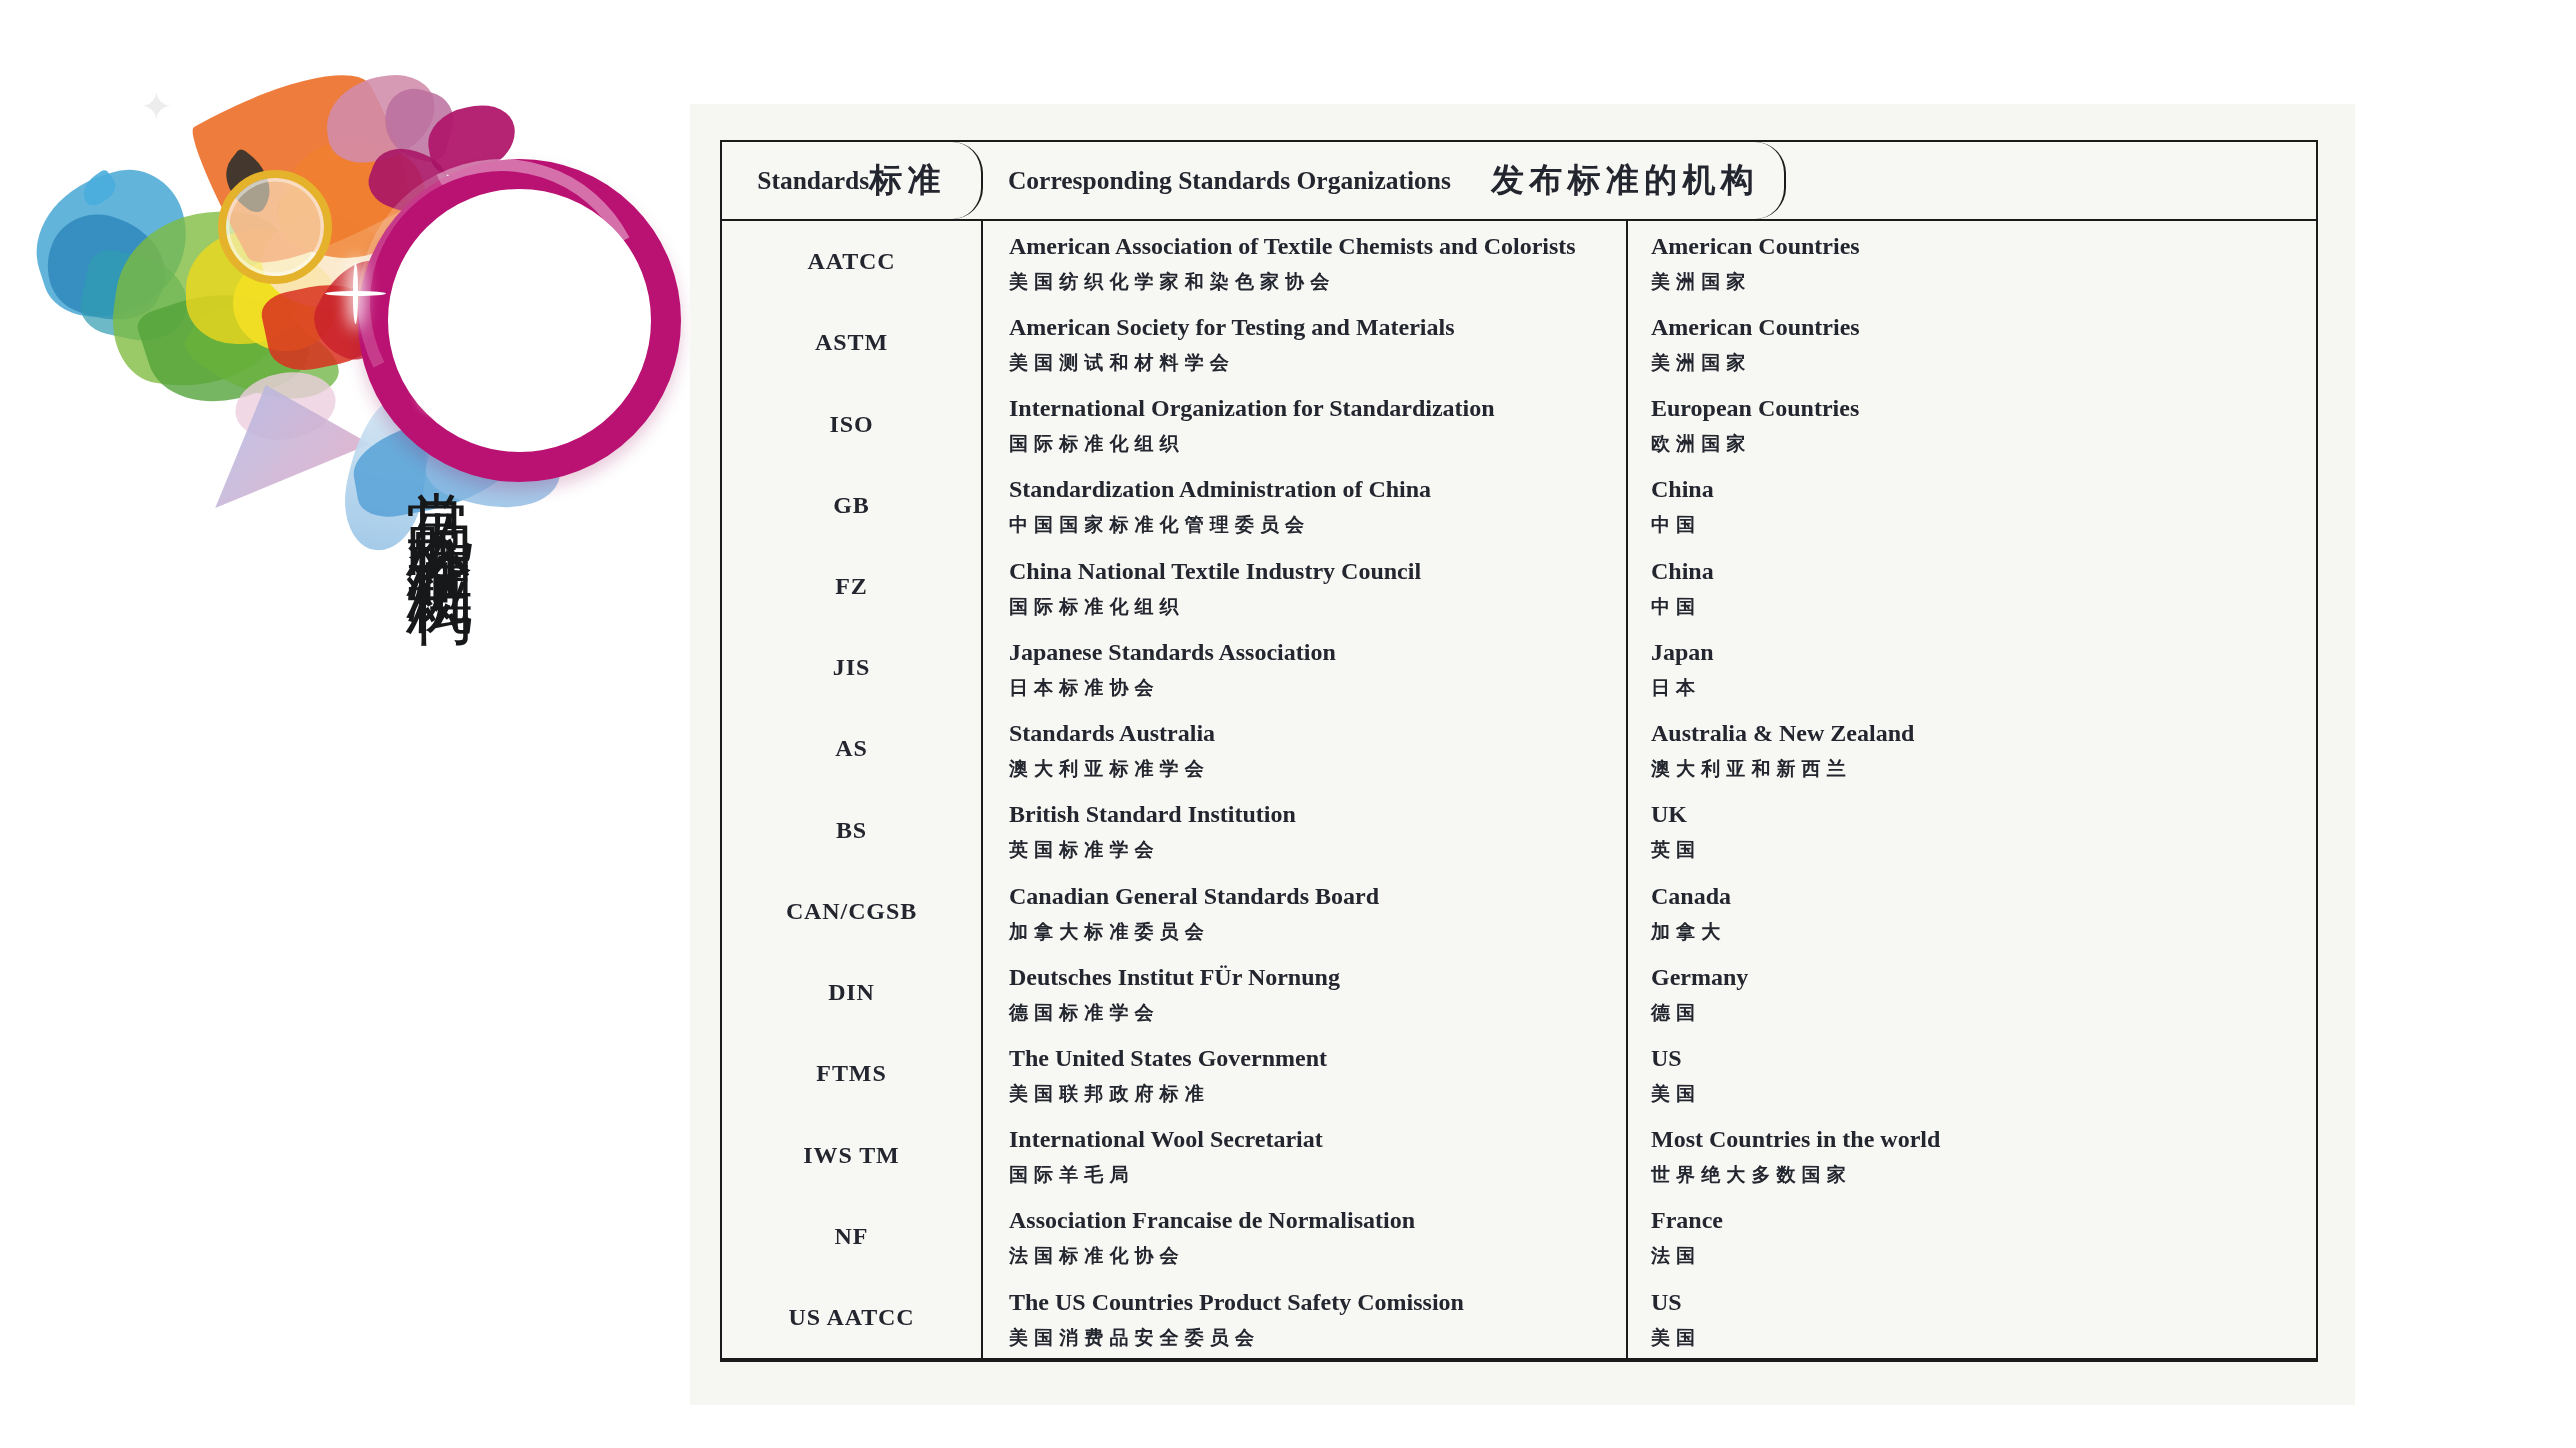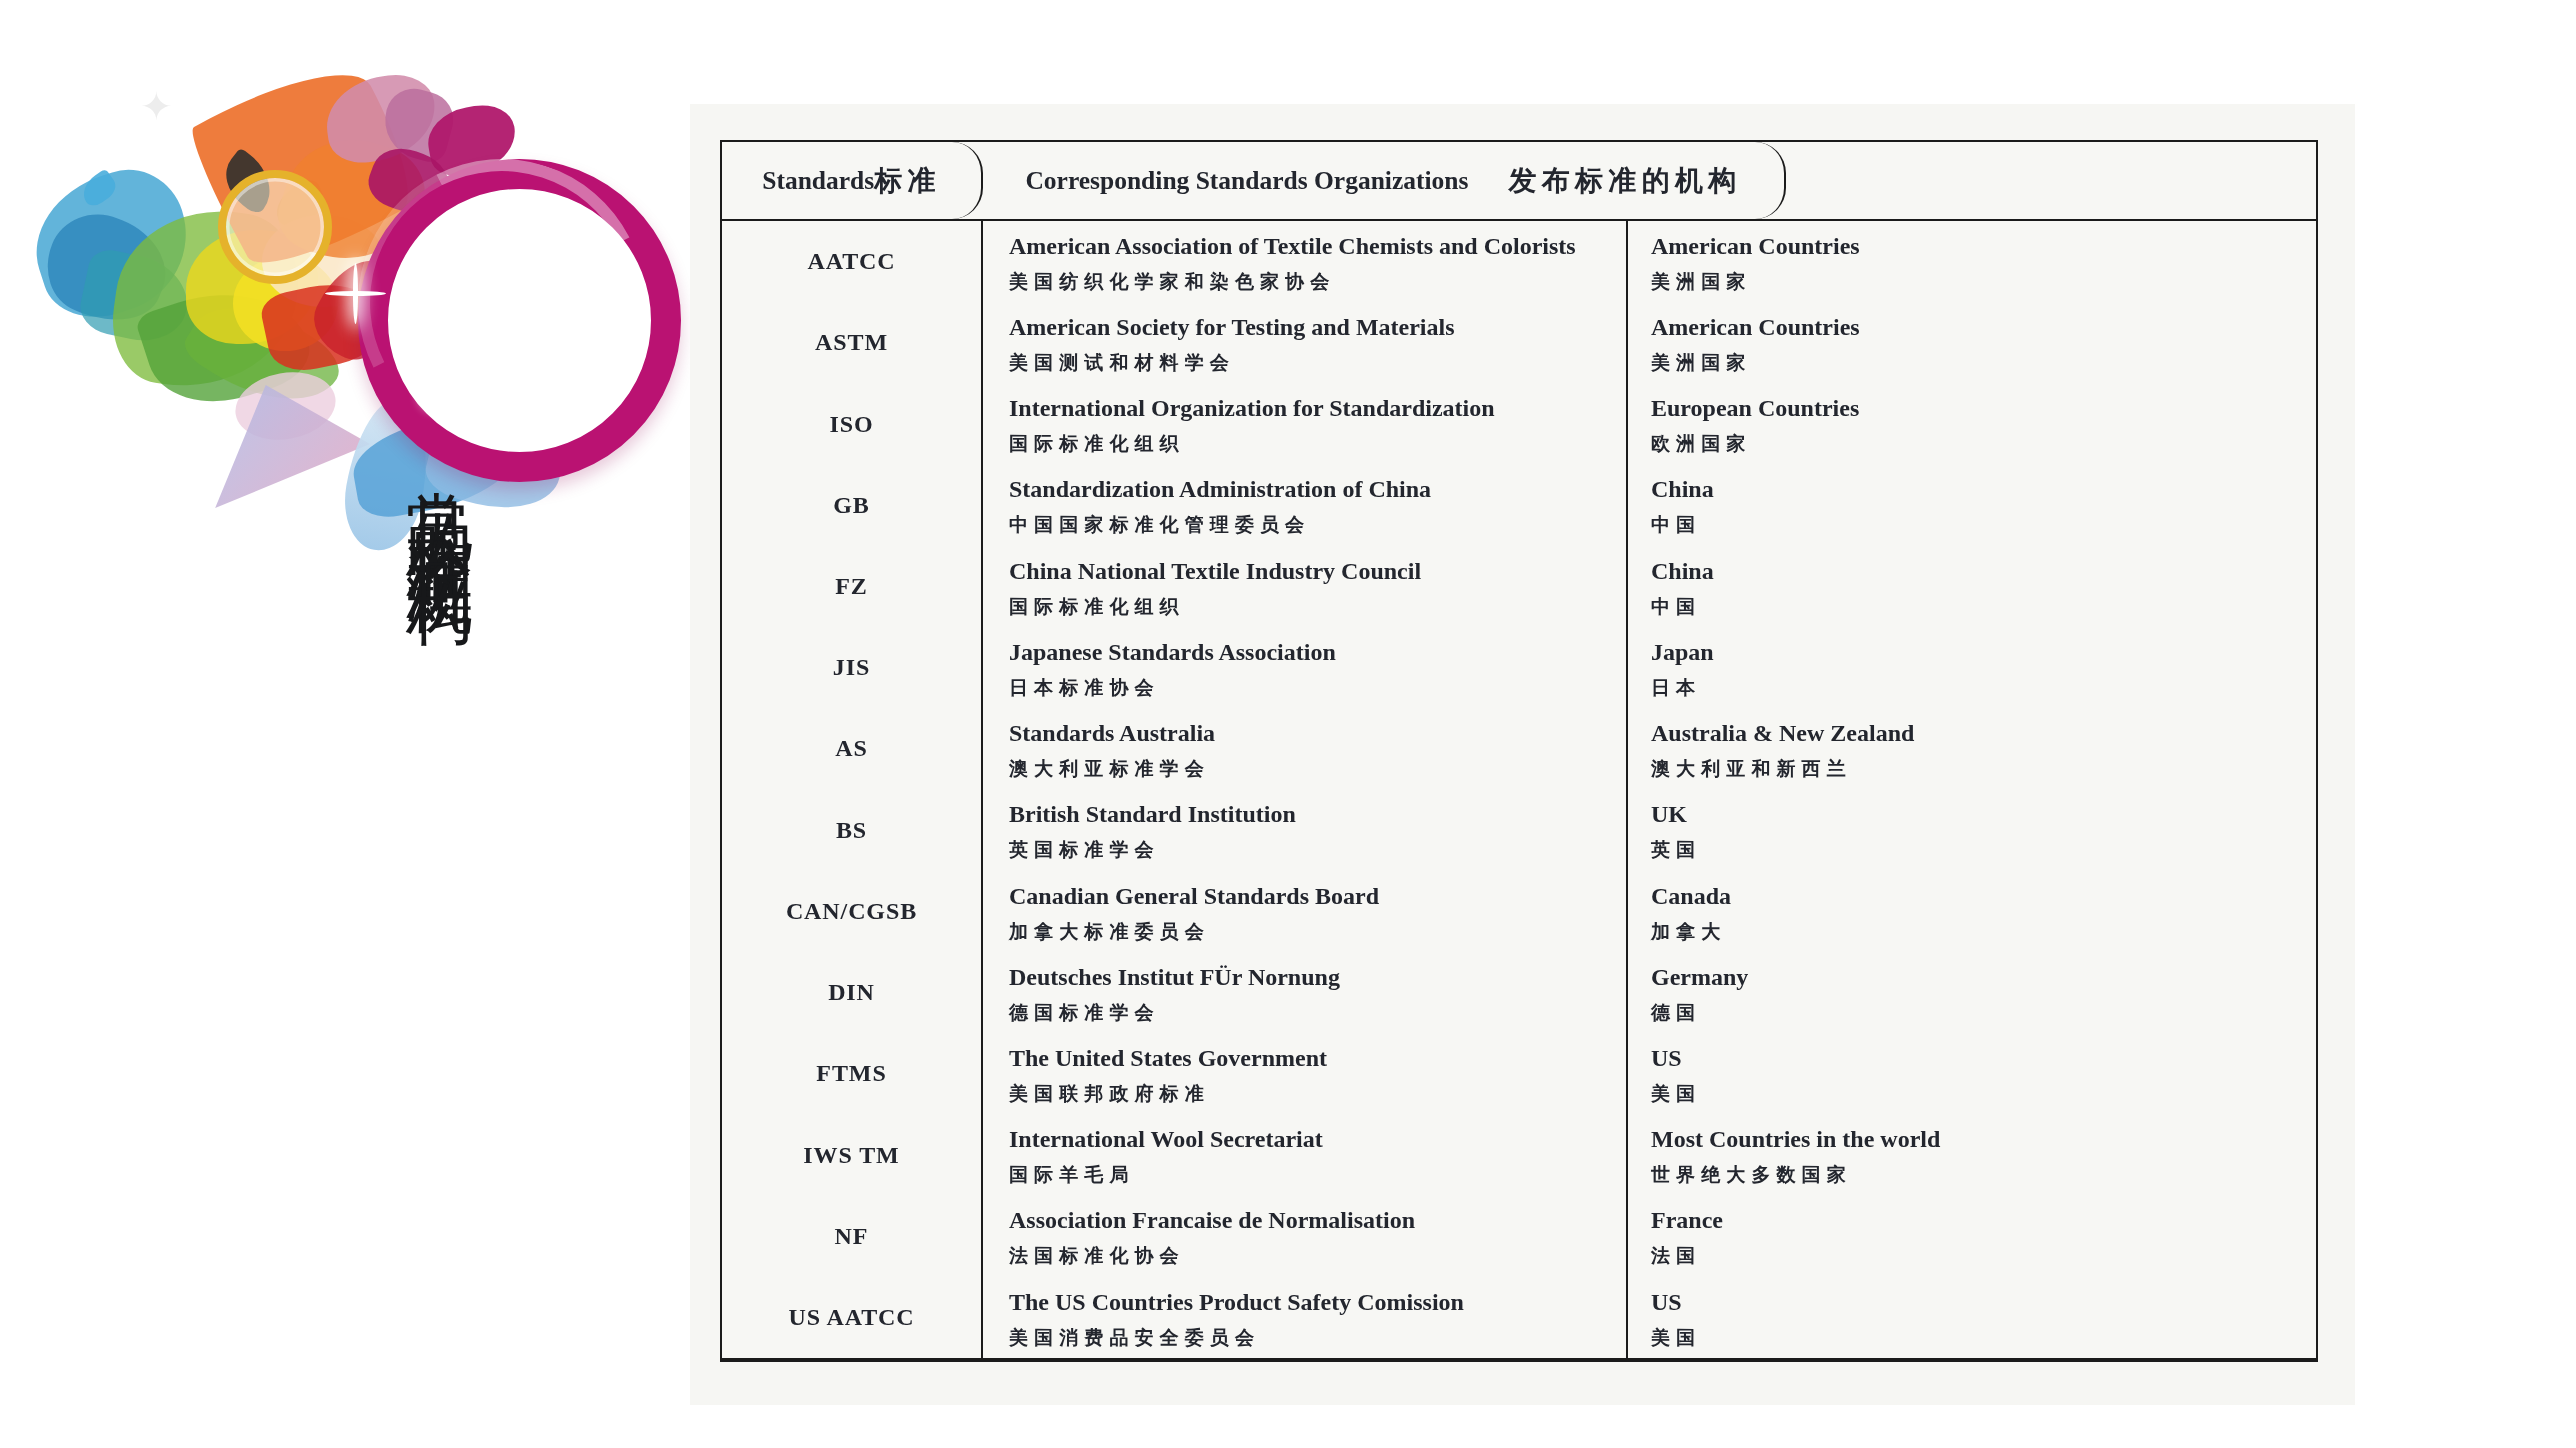--- a/index.html
+++ b/index.html
@@ -58,21 +58,21 @@
   .scan { position:absolute; left:690px; top:104px; width:1665px; height:1301px; background:#f6f6f3; }
   .stable {
     position:absolute; left:720px; top:140px; width:1598px; height:1222px;
     border:2.6px solid #1b1b1b; border-bottom-width:4.4px;
     background:#f7f7f4; color:#23262e;
     display:flex; flex-direction:column; box-sizing:border-box;
   }
   .thead { display:flex; height:77px; border-bottom:2.6px solid #1b1b1b; font-weight:bold; flex:none; }
   .hcell { display:flex; flex-direction:row; justify-content:center; align-items:center; box-sizing:border-box;border-radius:31px; }
   .hcell .en { font-size:25.5px; line-height:33px; }
-  .hcell .zh { font-size:28px; line-height:37px; letter-spacing:5.3px; }
+  .hcell .zh { font-size:33px; line-height:37px; letter-spacing:5.3px; }
   .col1 { width:261px; border-right:2.6px solid #1b1b1b; flex:none; }
   .col2 { width:803px; border-right:2.6px solid #1b1b1b; flex:none;gap:40px; }
   .col3 { flex:1; }
   .tbody { flex:1; display:flex; flex-direction:column;font-weight:bold; }
   .trow { flex:1; display:flex; min-height:0; }
   .cell { box-sizing:border-box; }
   .c-code { width:261px; flex:none; border-right:2.6px solid #1b1b1b; display:flex; align-items:center; justify-content:center; font-size:24px; letter-spacing:0.9px; }
   .c-org { width:645px; flex:none; border-right:2.6px solid #1b1b1b; padding:8.8px 17.6px 0 26px; }
   .c-country { flex:1; padding:8.8px 17.6px 0 23px; }
   .en-line { font-size:24px; line-height:32px; }

